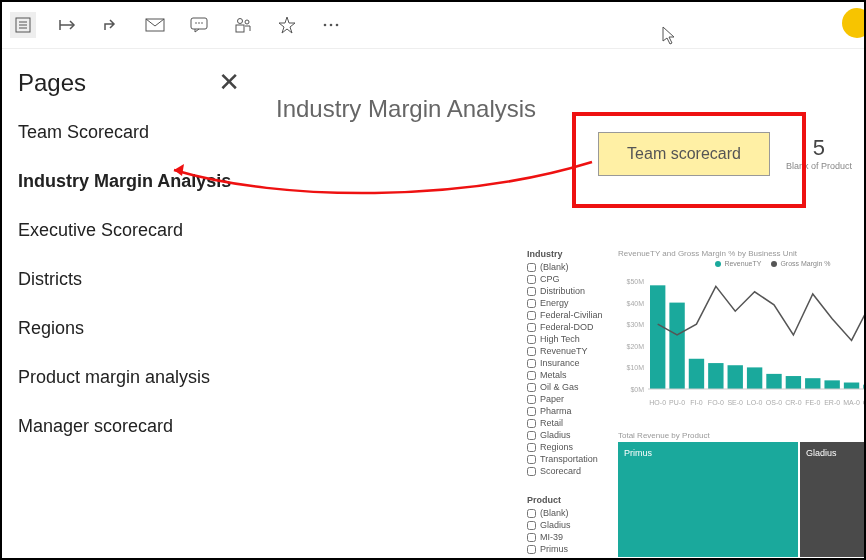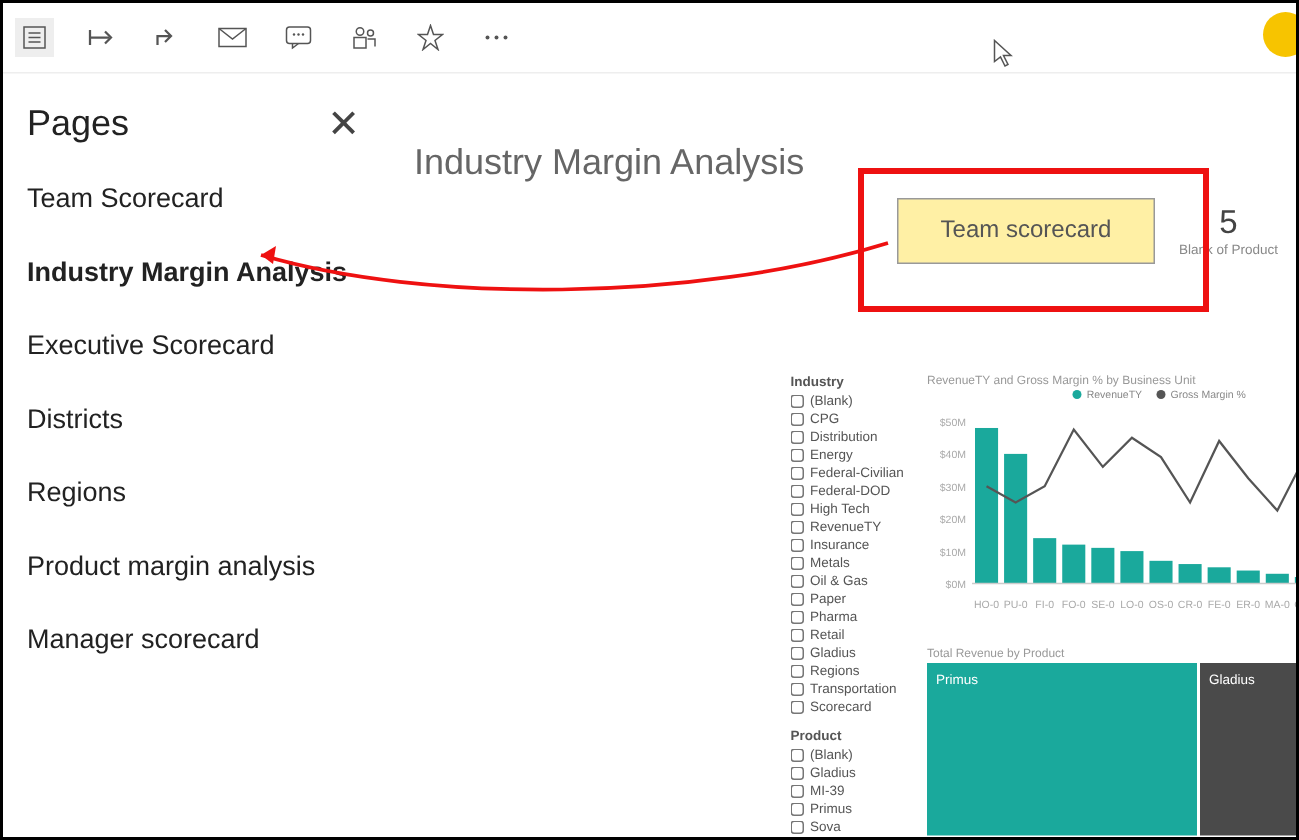--- a/index.html
+++ b/index.html
@@ -193,21 +193,21 @@
             </div>
             <div class="flt-item">
               <input type="checkbox" style="">
               <span>Transportation</span>
             </div>
             <div class="flt-item">
               <input type="checkbox" style="">
               <span>Scorecard</span>
             </div>
           </div>
-      <div class="flt-title" style="margin-top:8px">Product</div>
+      <div class="flt-title" style="margin-top:18px">Product</div>
       <div id="prod-list">
             <div class="flt-item">
               <input type="checkbox" style="">
               <span>(Blank)</span>
             </div>
             <div class="flt-item">
               <input type="checkbox" style="">
               <span>Gladius</span>
             </div>
             <div class="flt-item">

